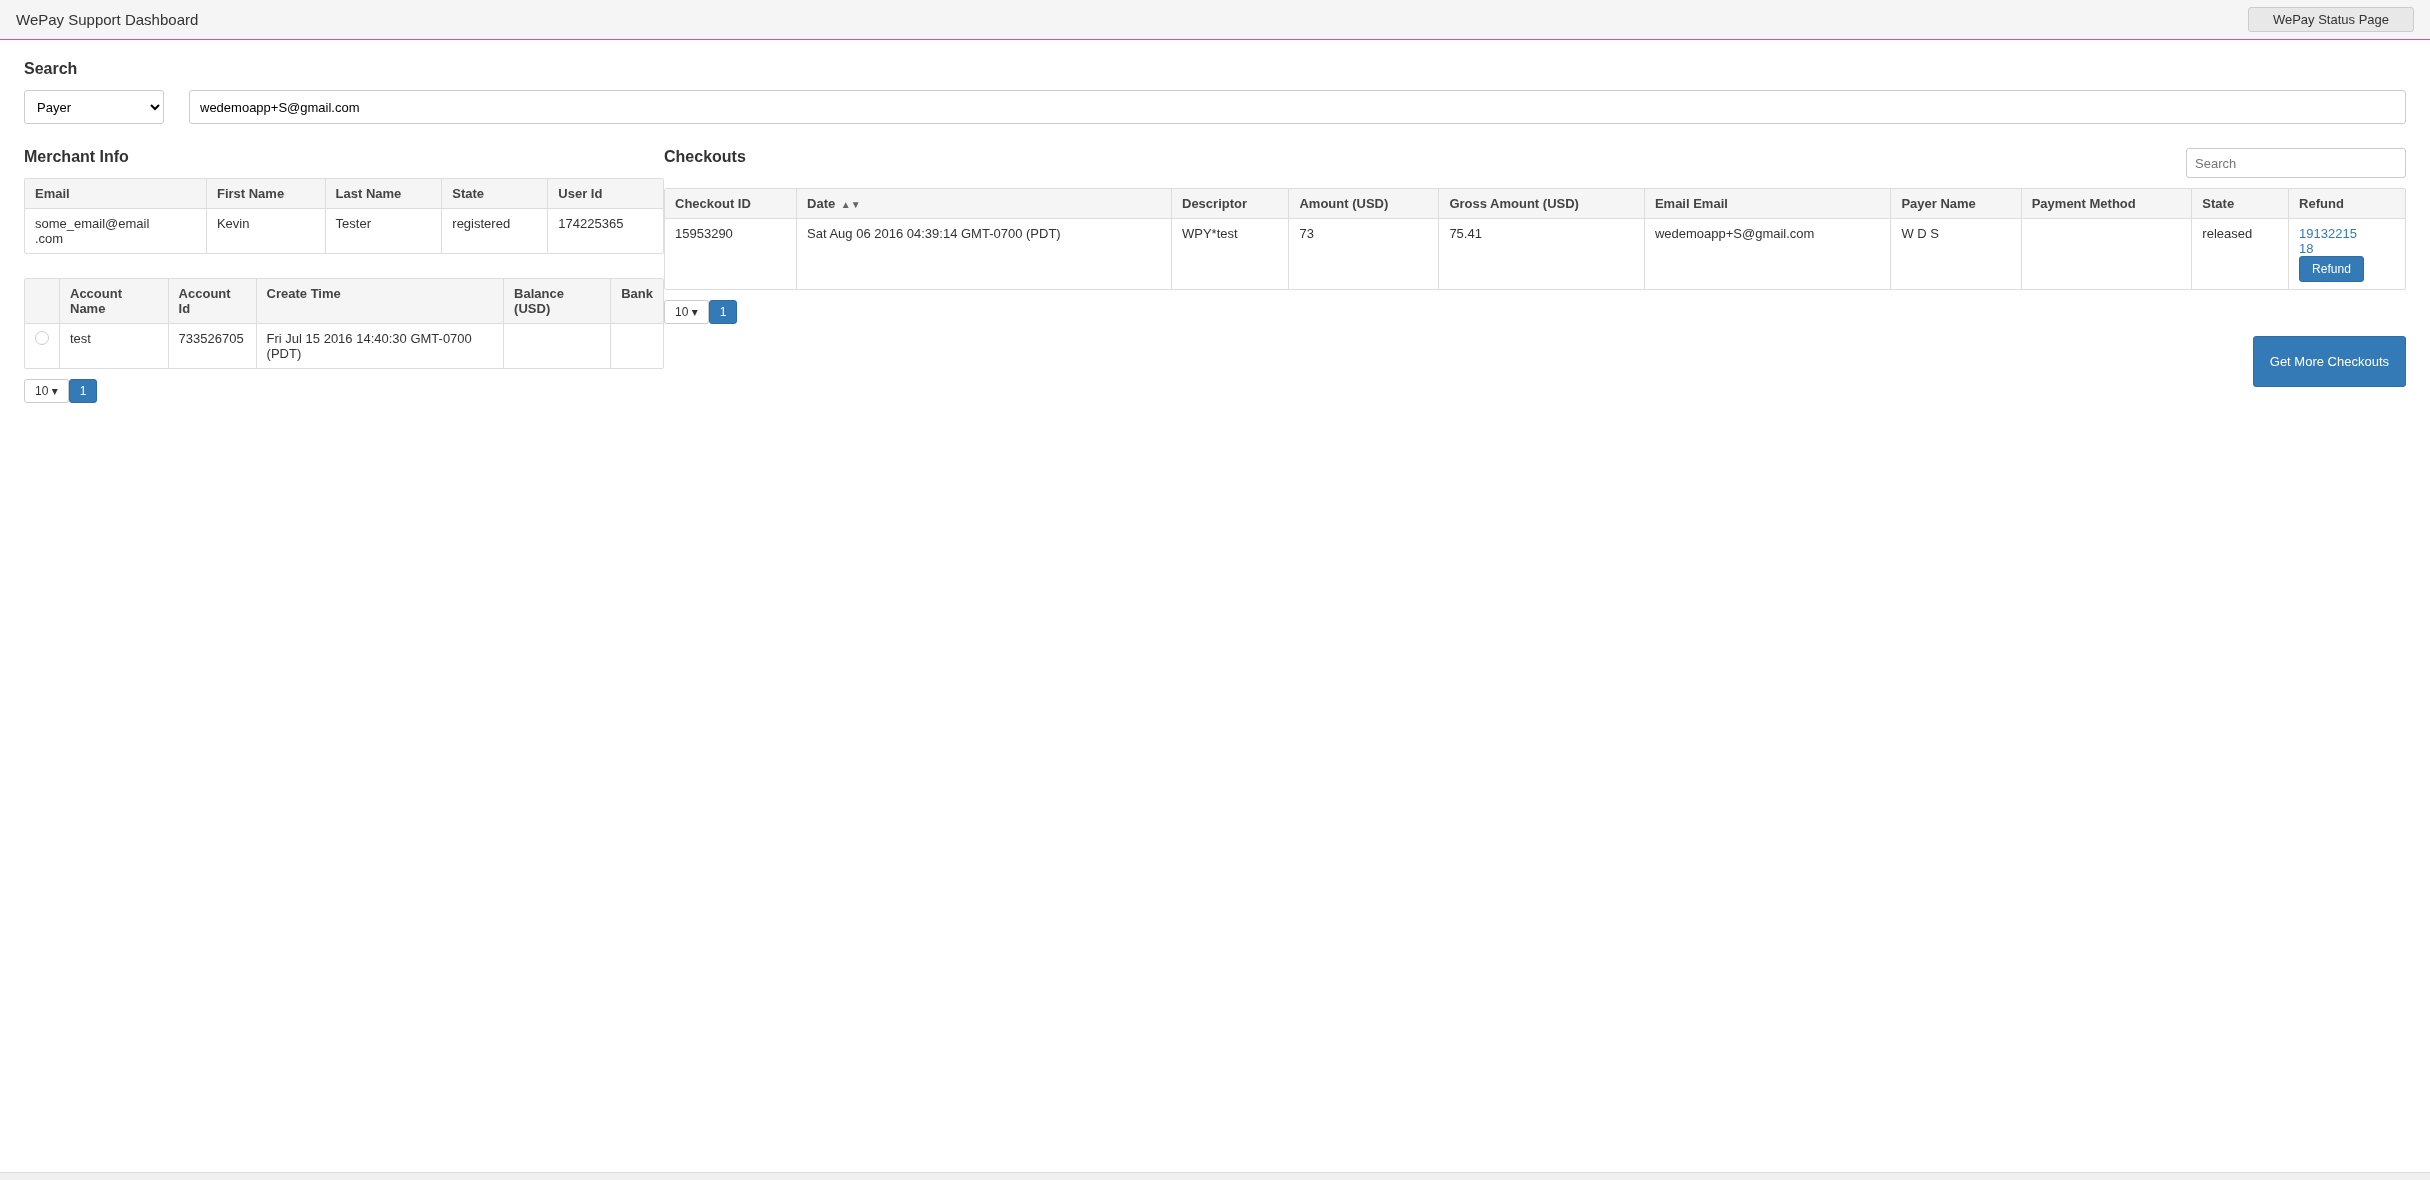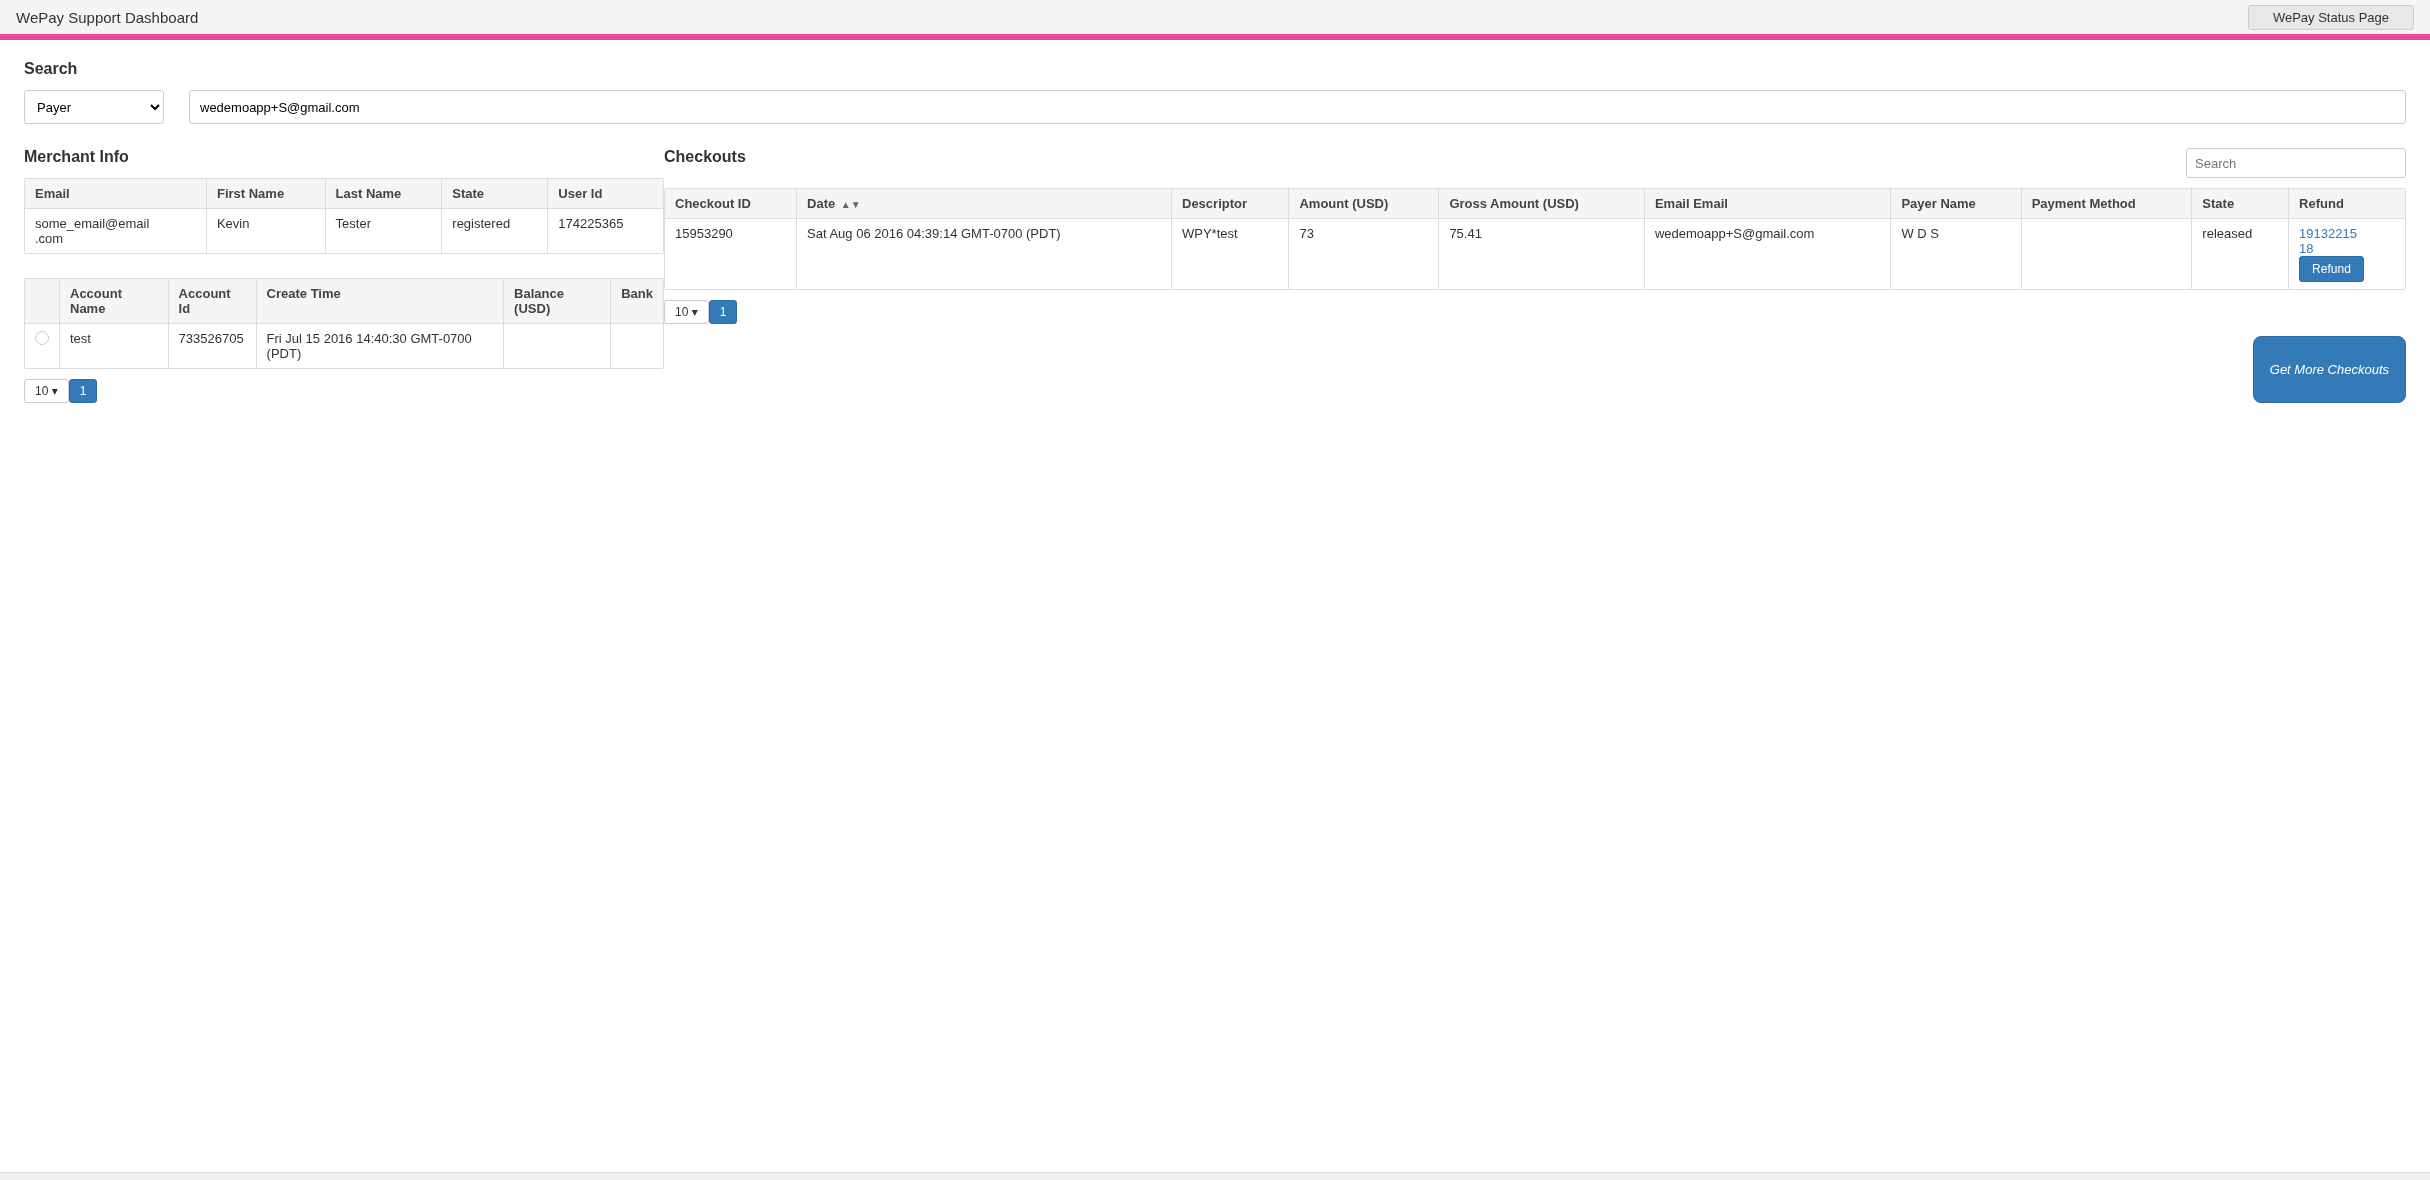--- a/index.html
+++ b/index.html
@@ -4,21 +4,21 @@
   <style>
     * { box-sizing: border-box; margin: 0; padding: 0; }
     body {
       font-family: -apple-system, BlinkMacSystemFont, "Segoe UI", Helvetica, Arial, sans-serif;
       font-size: 13px;
       background: #fff;
       color: #333;
     }
     .navbar {
       background: #f5f5f5;
-      border-bottom: 6px solid #ec4899;
+      border-bottom: 1px solid #ec4899;
       padding: 8px 16px;
       display: flex;
       justify-content: space-between;
       align-items: center;
       height: 40px;
     }
     .navbar-brand {
       font-size: 15px;
       font-weight: 500;
       color: #333;
@@ -175,25 +175,24 @@
     }
     .link-blue {
       color: #337ab7;
       text-decoration: none;
       cursor: pointer;
     }
     .get-more-btn {
       background: #337ab7;
       border: 1px solid #2e6da4;
       color: #fff;
-      padding: 25px 16px;
-      font-size: 13px;
-      cursor: pointer;
-      border-radius: 8px;
-      font-style: italic;
+      padding: 17px 16px;
+      font-size: 13px;
+      cursor: pointer;
+      border-radius: 3px;
     }
     .checkouts-footer {
       display: flex;
       justify-content: flex-end;
       margin-top: 12px;
     }
     .sort-arrow {
       font-size: 10px;
       margin-left: 2px;
       color: #666;

